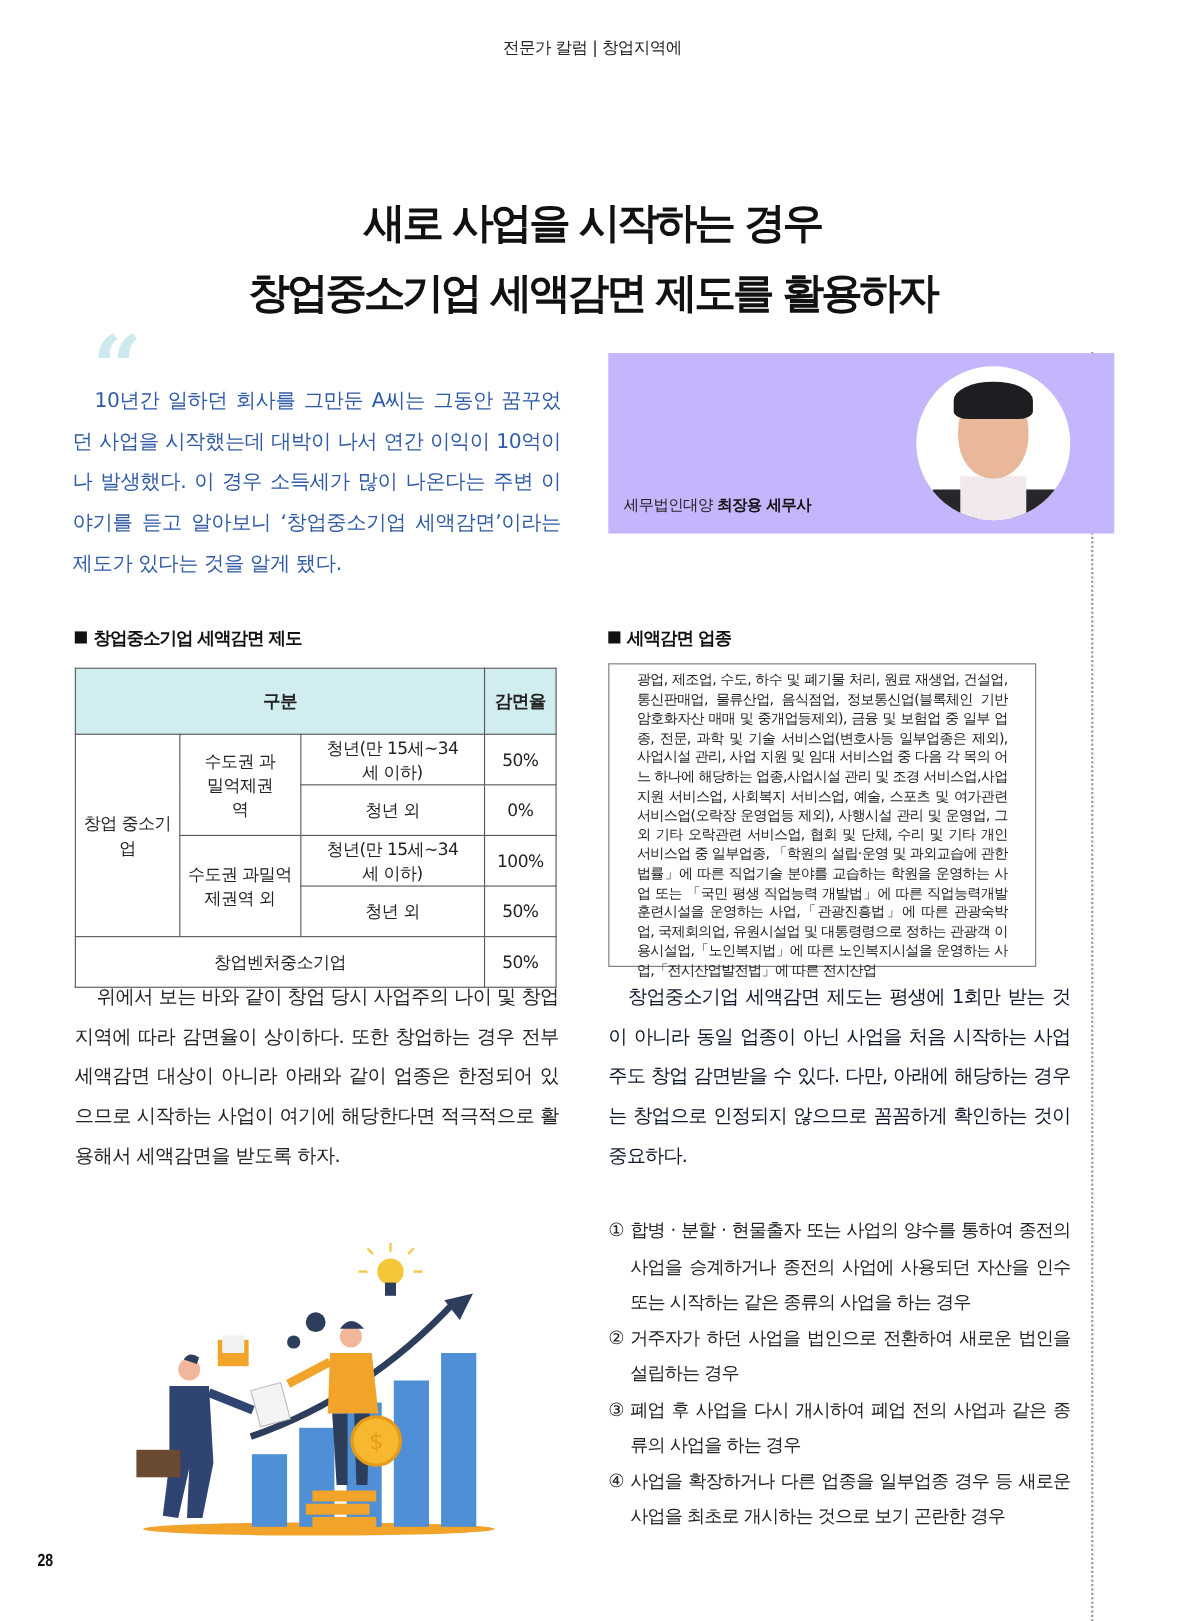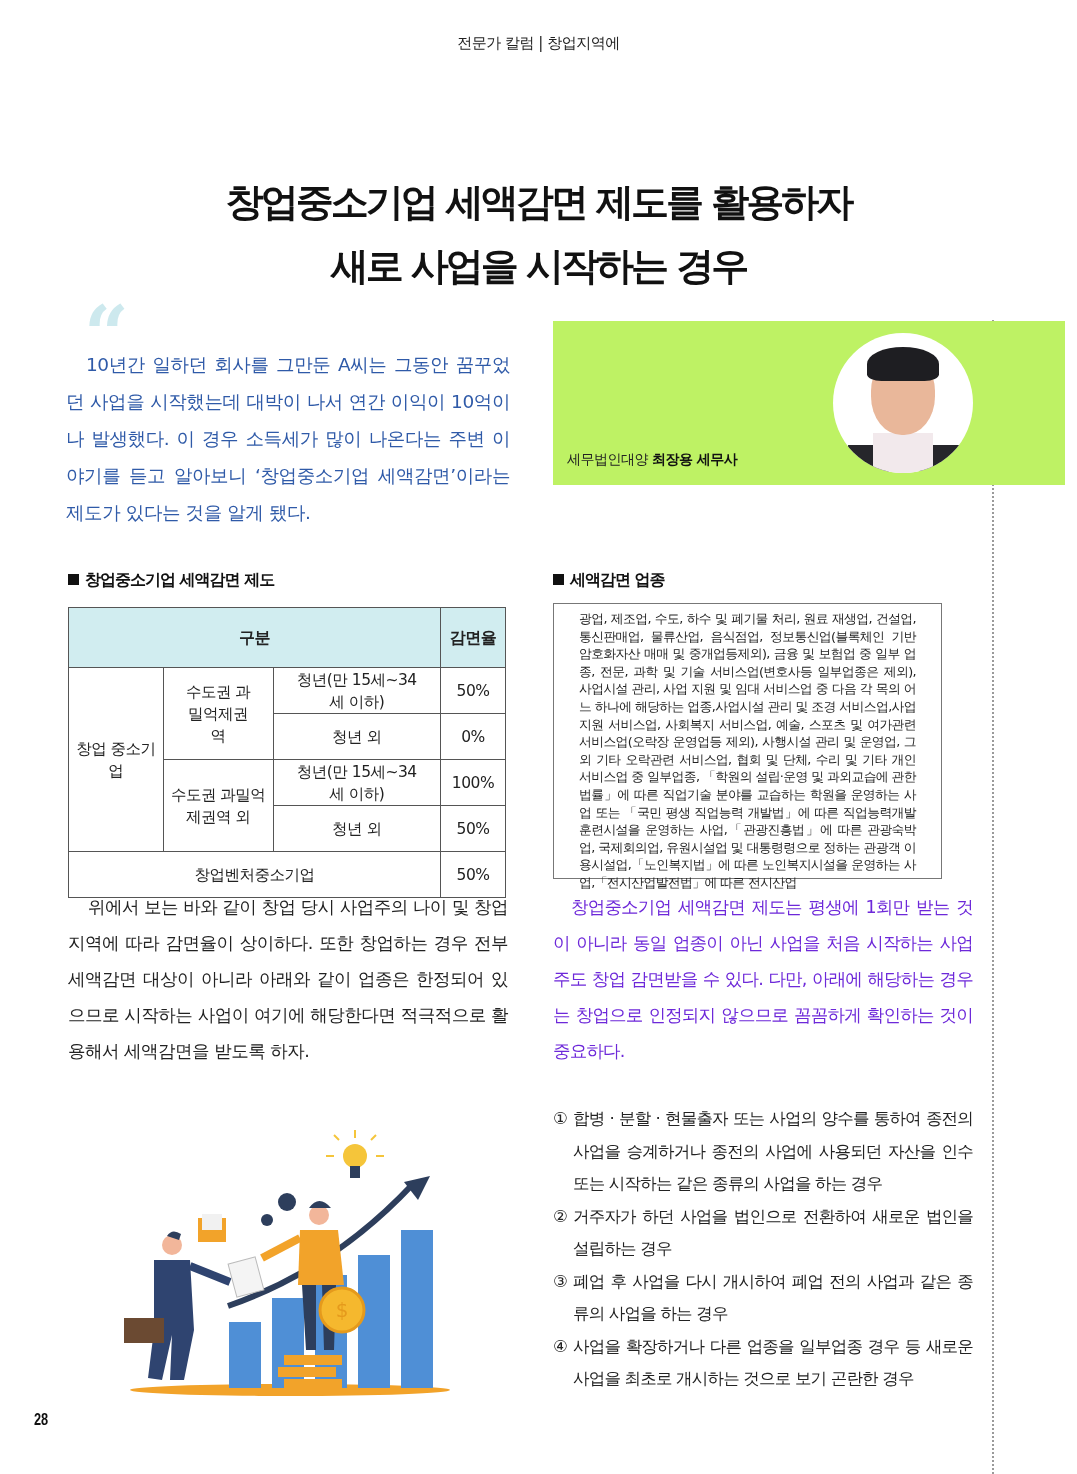--- a/index.html
+++ b/index.html
@@ -8,21 +8,21 @@
 
   .header-label { position: absolute; top: 34px; left: 0; width: 1077px; text-align: center; font-size: 15px; color: #222; letter-spacing: -0.5px; }
 
   .title { position: absolute; top: 170px; left: 0; width: 1077px; text-align: center; font-size: 38px; font-weight: bold; line-height: 64px; letter-spacing: -3px; color: #111; }
 
   .dotted-line { position: absolute; left: 992px; top: 320px; height: 1154px; border-left: 2px dotted #9a9a9a; }
 
   .quote-mark { position: absolute; left: 84px; top: 296px; font-family: "DejaVu Serif", serif; font-size: 78px; font-weight: bold; color: #cde9ee; line-height: 1; }
   .intro { position: absolute; left: 66px; top: 346px; width: 444px; font-size: 18.5px; line-height: 37px; color: #2f5aa8; text-align: justify; letter-spacing: -0.4px; text-indent: 20px; }
 
-  .author-box { position: absolute; left: 553px; top: 321px; width: 512px; height: 164px; background: #bef264; text-align: right; }
+  .author-box { position: absolute; left: 553px; top: 321px; width: 460px; height: 164px; background: #c4b5fd; text-align: right; }
   .author-text { position: absolute; left: 14px; top: 130px; font-size: 14px; color: #222; letter-spacing: -0.5px; }
   .author-text b { font-weight: bold; color: #111; }
   .avatar { position: absolute; left: 280px; top: 12px; width: 140px; height: 140px; border-radius: 50%; background: #ffffff; overflow: hidden; }
   .avatar .face { position: absolute; left: 38px; top: 22px; width: 64px; height: 80px; border-radius: 45% 45% 48% 48%; background: #e9b79a; }
   .avatar .hair { position: absolute; left: 34px; top: 14px; width: 72px; height: 34px; border-radius: 50% 50% 20% 20%; background: #1e1e22; }
   .avatar .shirt { position: absolute; left: 40px; top: 100px; width: 60px; height: 50px; background: #f2e9ec; }
   .avatar .suit-l { position: absolute; left: 8px; top: 112px; width: 50px; height: 40px; background: #26262b; transform: skewX(-20deg); }
   .avatar .suit-r { position: absolute; left: 84px; top: 112px; width: 50px; height: 40px; background: #26262b; transform: skewX(20deg); }
 
   .section-heading { position: absolute; font-size: 16px; font-weight: bold; color: #111; letter-spacing: -1px; }
@@ -31,39 +31,39 @@
   .sh-right { left: 553px; top: 570px; text-align: right; }
 
   table.relief { position: absolute; left: 68px; top: 607px; width: 438px; border-collapse: collapse; font-size: 15.5px; color: #222; letter-spacing: -0.5px; }
   table.relief td, table.relief th { border: 1px solid #555; text-align: center; vertical-align: middle; line-height: 22px; font-weight: normal; }
   table.relief th { background: #d1edf0; font-weight: bold; height: 60px; font-size: 16px; }
   table.relief td { height: 46px; }
 
   .industry-box { position: absolute; left: 553px; top: 603px; width: 389px; height: 276px; border: 1px solid #777; padding: 6px 25px; font-size: 12.8px; line-height: 17.6px; color: #222; text-align: justify; letter-spacing: -0.6px; }
 
   .body-left { position: absolute; left: 68px; top: 889px; width: 440px; font-size: 17.5px; line-height: 36px; color: #222; text-align: justify; letter-spacing: -0.5px; text-indent: 20px; }
-  .body-right { position: absolute; left: 553px; top: 889px; width: 420px; font-size: 17.5px; line-height: 36px; color: #6d28d9; text-align: justify; letter-spacing: -0.8px; text-indent: 18px; }
+  .body-right { position: absolute; left: 553px; top: 889px; width: 420px; font-size: 17.5px; line-height: 36px; color: #0f172a; text-align: justify; letter-spacing: -0.8px; text-indent: 18px; }
 
   .exceptions { position: absolute; left: 553px; top: 1103px; width: 420px; list-style: none; font-size: 16.5px; line-height: 32.5px; color: #222; letter-spacing: -0.8px; }
   .exceptions li { display: flex; }
   .exceptions .num { flex: 0 0 20px; }
   .exceptions .txt { flex: 1; text-align: justify; }
 
   .illustration { position: absolute; left: 112px; top: 1110px; width: 346px; height: 290px; }
 
   .page-number { position: absolute; left: 34px; top: 1411px; font-size: 16px; font-weight: bold; color: #111; font-family: "Liberation Sans", sans-serif; transform: scaleX(0.8); transform-origin: left; }
 </style>
 </head>
 <body>
 
 <div class="header-label">전문가 칼럼 | 창업지역에</div>
 
 <div class="title">
+  <div>새로 사업을 시작하는 경우</div>
   <div>창업중소기업 세액감면 제도를 활용하자</div>
-  <div>새로 사업을 시작하는 경우</div>
 </div>
 
 <div class="dotted-line"></div>
 
 <div class="quote-mark">“</div>
 <p class="intro">10년간 일하던 회사를 그만둔 A씨는 그동안 꿈꾸었던 사업을 시작했는데 대박이 나서 연간 이익이 10억이나 발생했다. 이 경우 소득세가 많이 나온다는 주변 이야기를 듣고 알아보니 ‘창업중소기업 세액감면’이라는 제도가 있다는 것을 알게 됐다.</p>
 
 <div class="author-box">
   <div class="author-text">
     <span>세무법인대양</span>

